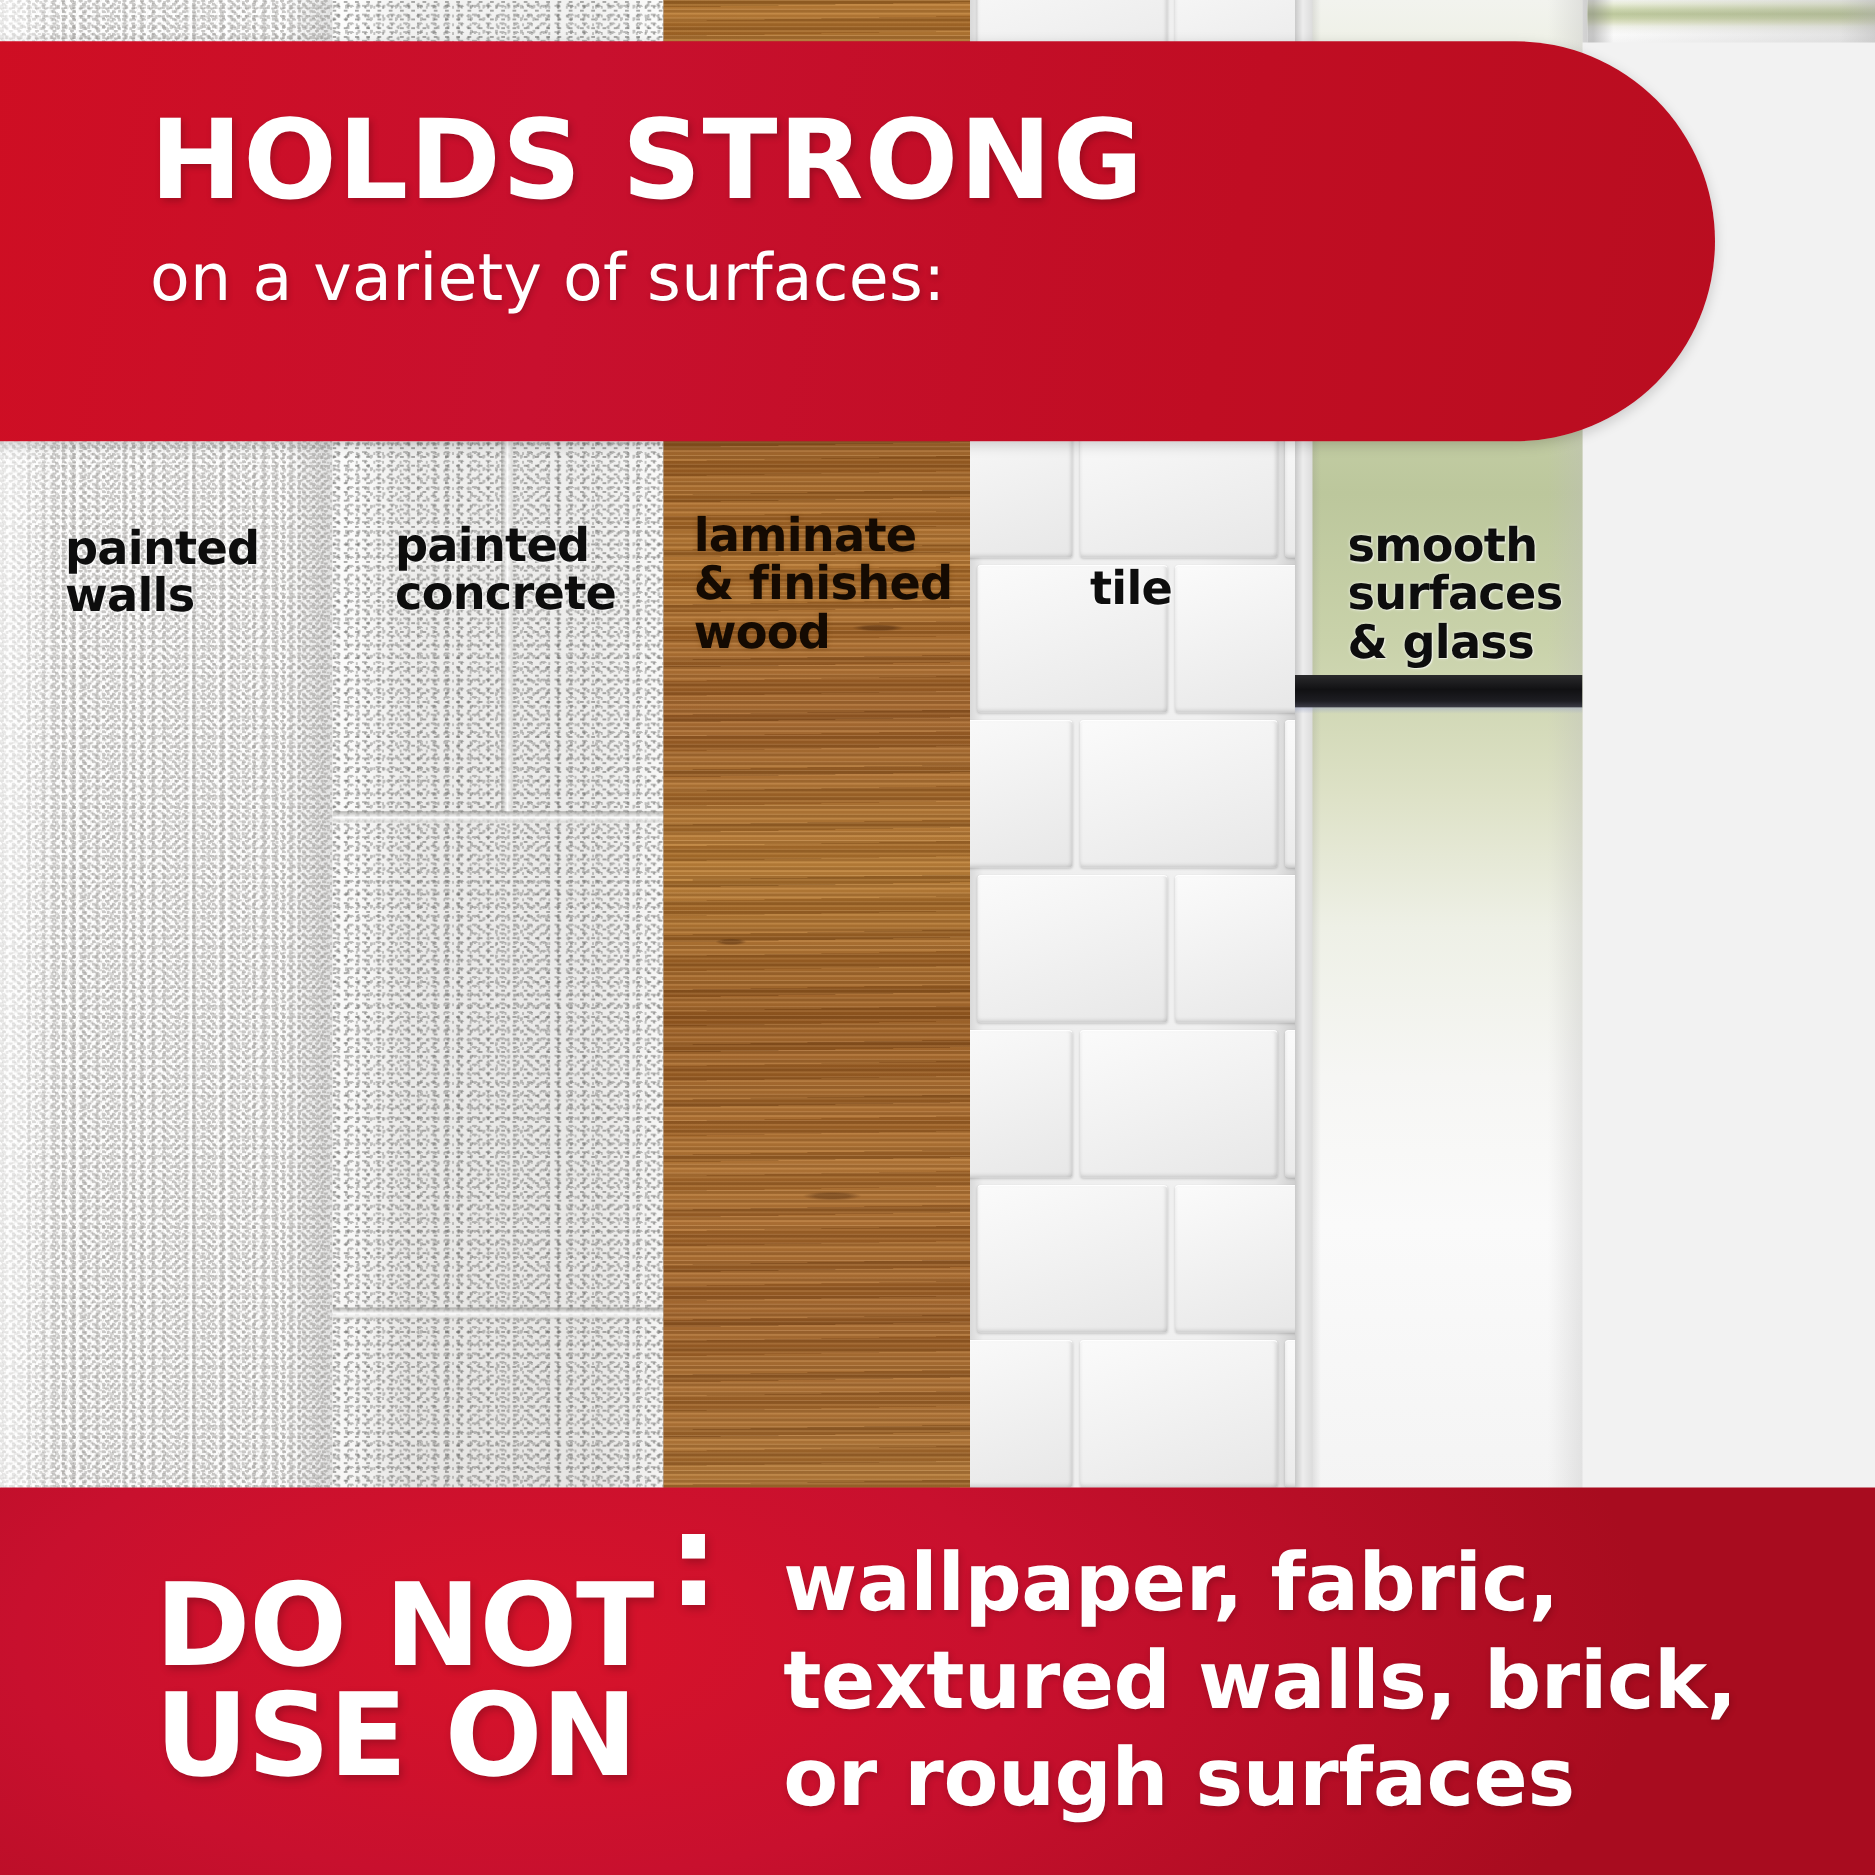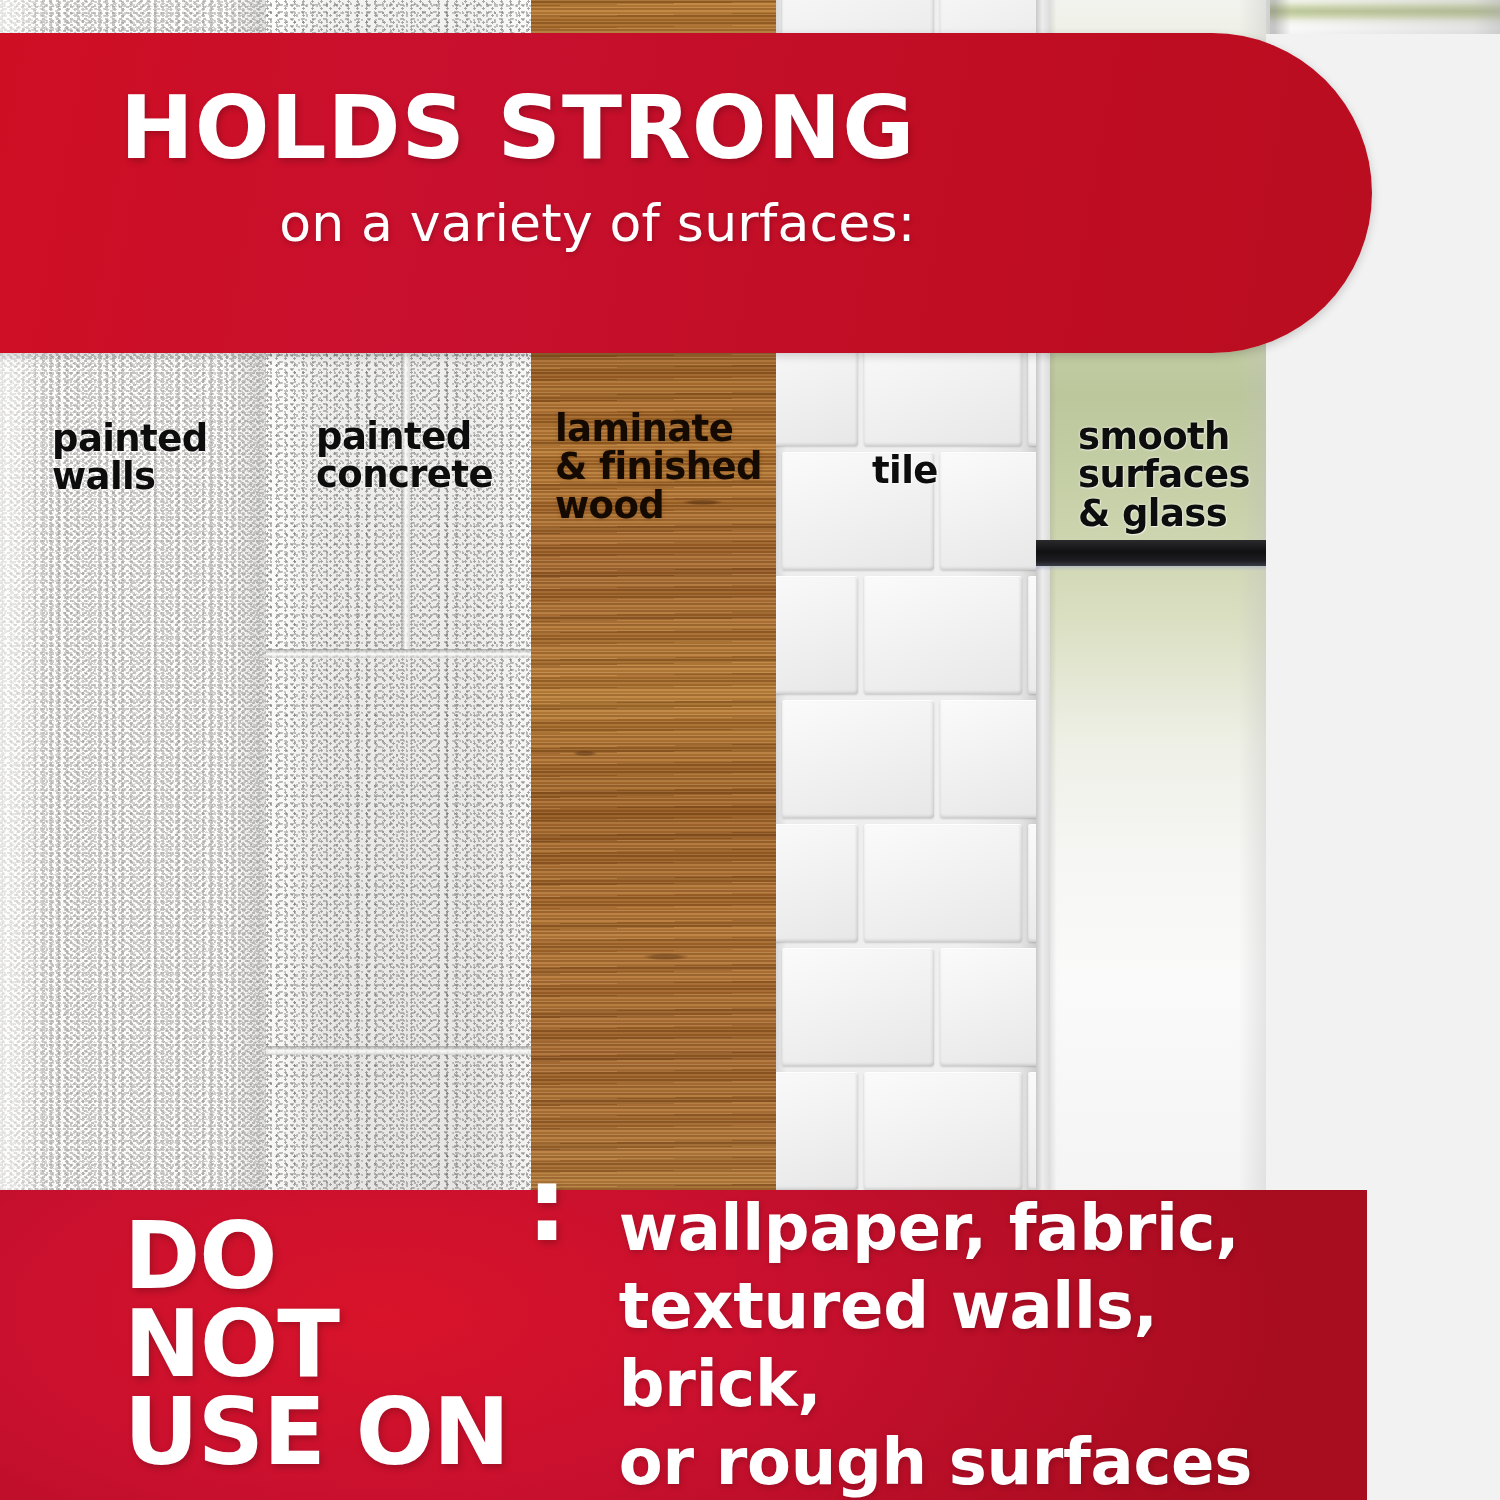--- a/index.html
+++ b/index.html
@@ -166,21 +166,21 @@
 
   
   .banner-top {
     position:absolute;
     left:-40px; top:33px;
     width:1412px; height:320px;
     background:linear-gradient(100deg,#cf0e22 0%,#c8102e 35%,#c00d23 72%,#b90d20 100%);
     border-radius:0 176px 176px 0;
     box-shadow:0 3px 10px rgba(0,0,0,.18);
   }
-  .banner-top-inner { position:absolute; left:160px; top:52px;text-align:right; }
+  .banner-top-inner { position:absolute; left:160px; top:52px; }
   .h1 {
     color:#ffffff;
     font-family:"DejaVu Sans", sans-serif;
     font-weight:700;
     font-size:88px;
     line-height:.98;
     letter-spacing:1px;
     text-shadow:2px 3px 6px rgba(0,0,0,.22);
   }
   .h2 {
@@ -191,21 +191,21 @@
     line-height:1;
     margin-top:26px;
     letter-spacing:.2px;
     text-shadow:1px 2px 5px rgba(0,0,0,.20);
   }
 
   
   .banner-bottom {
     position:absolute;
     left:0; top:1190px;
-    width:1367px; height:310px;
+    width:1500px; height:310px;
     background:
       radial-gradient(ellipse 900px 420px at 28% 40%, #d8132a 0%, #c8102e 45%, #a80c1f 100%);
   }
   .bb-flex {
     position:absolute; inset:0;
     display:flex; align-items:center;
   }
   .dnu {
     position:relative;
     margin-left:124px;

